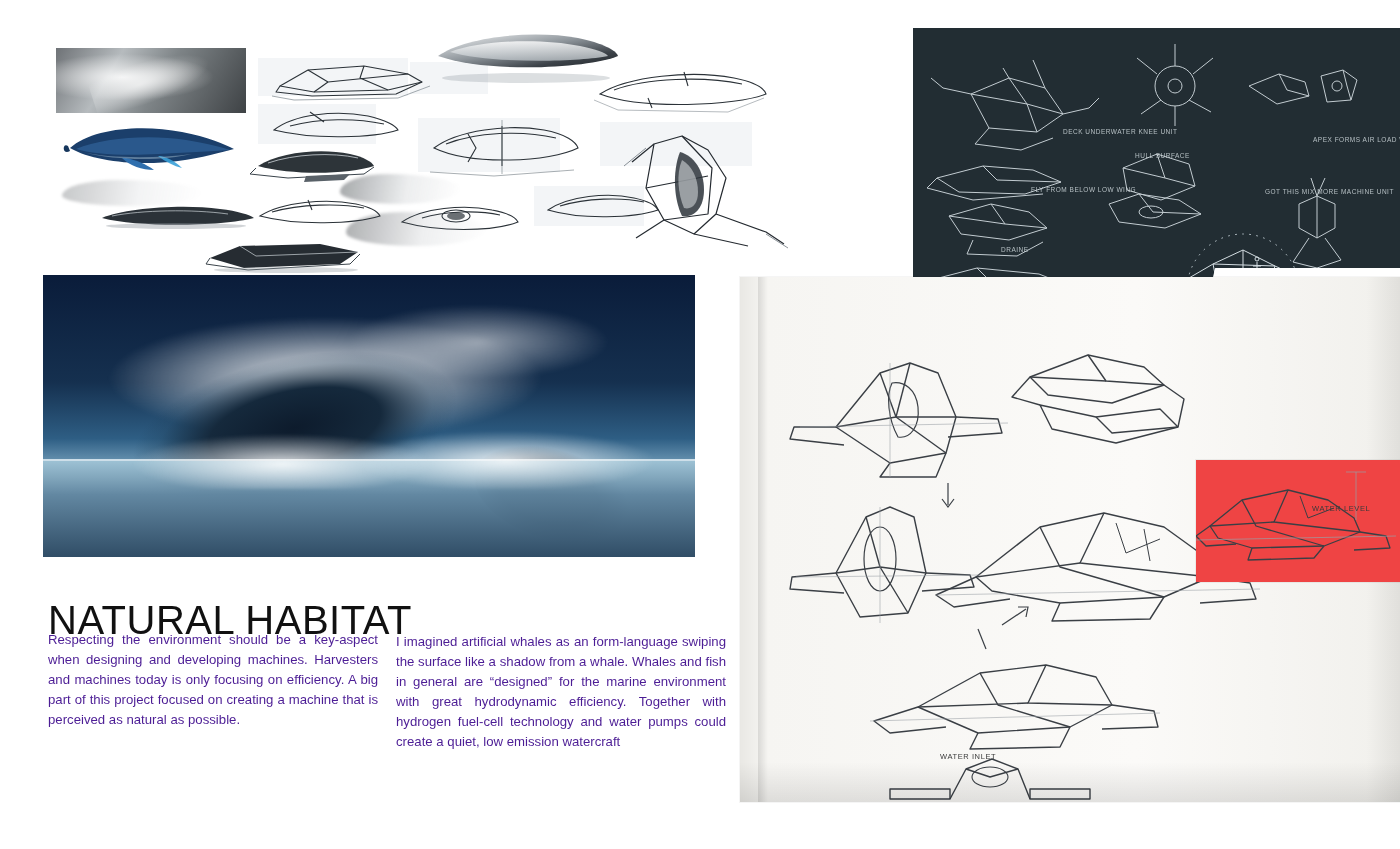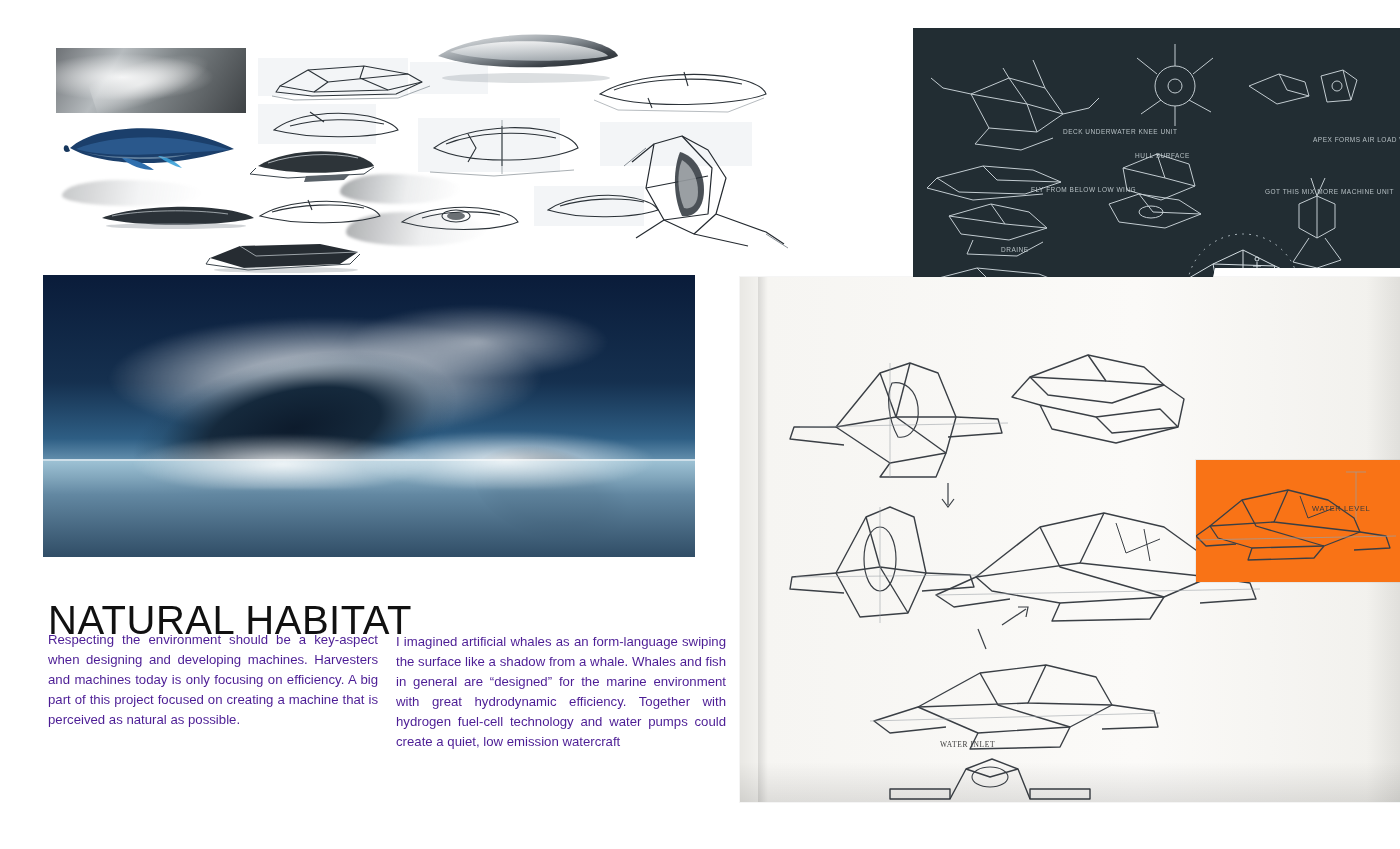--- a/index.html
+++ b/index.html
@@ -170,21 +170,21 @@
   }
   #sketchbook .bottom-shadow {
     position: absolute;
     left: 0; right: 0; bottom: 0; height: 40px;
     background: linear-gradient(0deg, rgba(0,0,0,.10), rgba(0,0,0,0));
   }
 
   
   #inset-strip {
     left: 1196px; top: 460px; width: 204px; height: 122px;
-    background: #f97316;
+    background: #ef4444;
     overflow: hidden;
     box-shadow: 0 0 0 1px rgba(0,0,0,0.05);
   }
 
   .handlabel {
     position: absolute;
     font-family: "Liberation Sans", sans-serif;
     font-size: 7.5px;
     letter-spacing: .6px;
     color: #3a3a3a;
@@ -557,21 +557,21 @@
     <g fill="none" stroke="#9a9fa5" stroke-width=".7" opacity=".8">
       <path d="M60 150 L268 146"></path>
       <path d="M56 300 L240 298"></path>
       <path d="M196 318 L520 312"></path>
       <path d="M130 444 L420 436"></path>
       <path d="M150 86 L150 200"></path>
       <path d="M140 230 L140 346"></path>
     </g>
   </svg>
 
-  <div class="handlabel" style="left:200px; top:463px;font-family:Liberation Serif, serif;">WATER INLET</div>
+  <div class="handlabel" style="left:200px; top:475px;">WATER INLET</div>
 
   <div class="page-edge-right"></div>
   <div class="bottom-shadow"></div>
 </div>
 
 <div class="abs" id="inset-strip">
   <svg style="position:absolute; inset:0;" viewBox="0 0 204 122" preserveAspectRatio="none">
     <g fill="none" stroke="#3a3f45" stroke-width="1.3" stroke-linejoin="round">
       <path d="M14 66 L46 40 L92 30 L132 40 L158 58 L164 72 L128 86 L56 88 L22 78 Z"></path>
       <path d="M46 40 L60 66 L128 86"></path>

